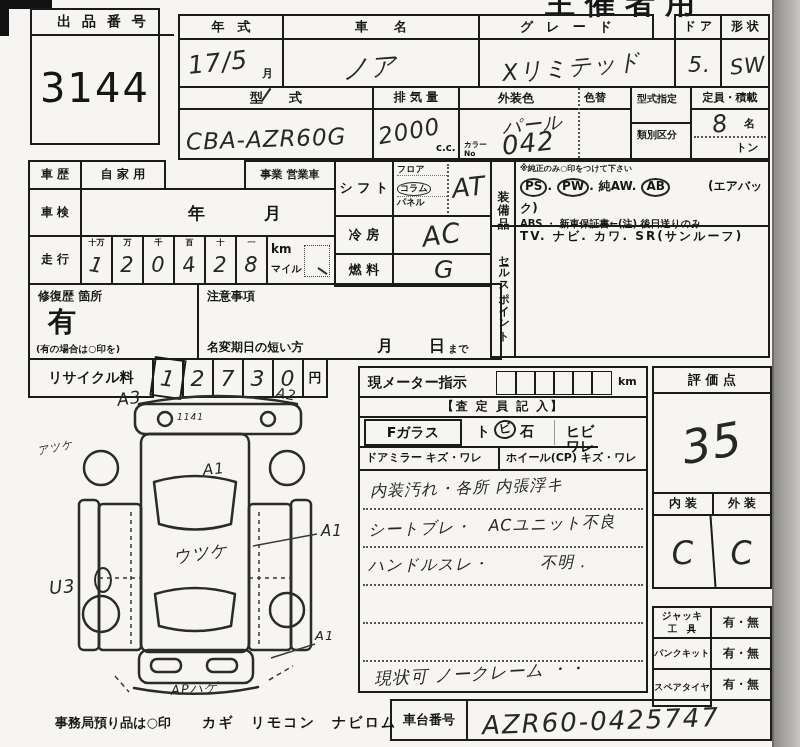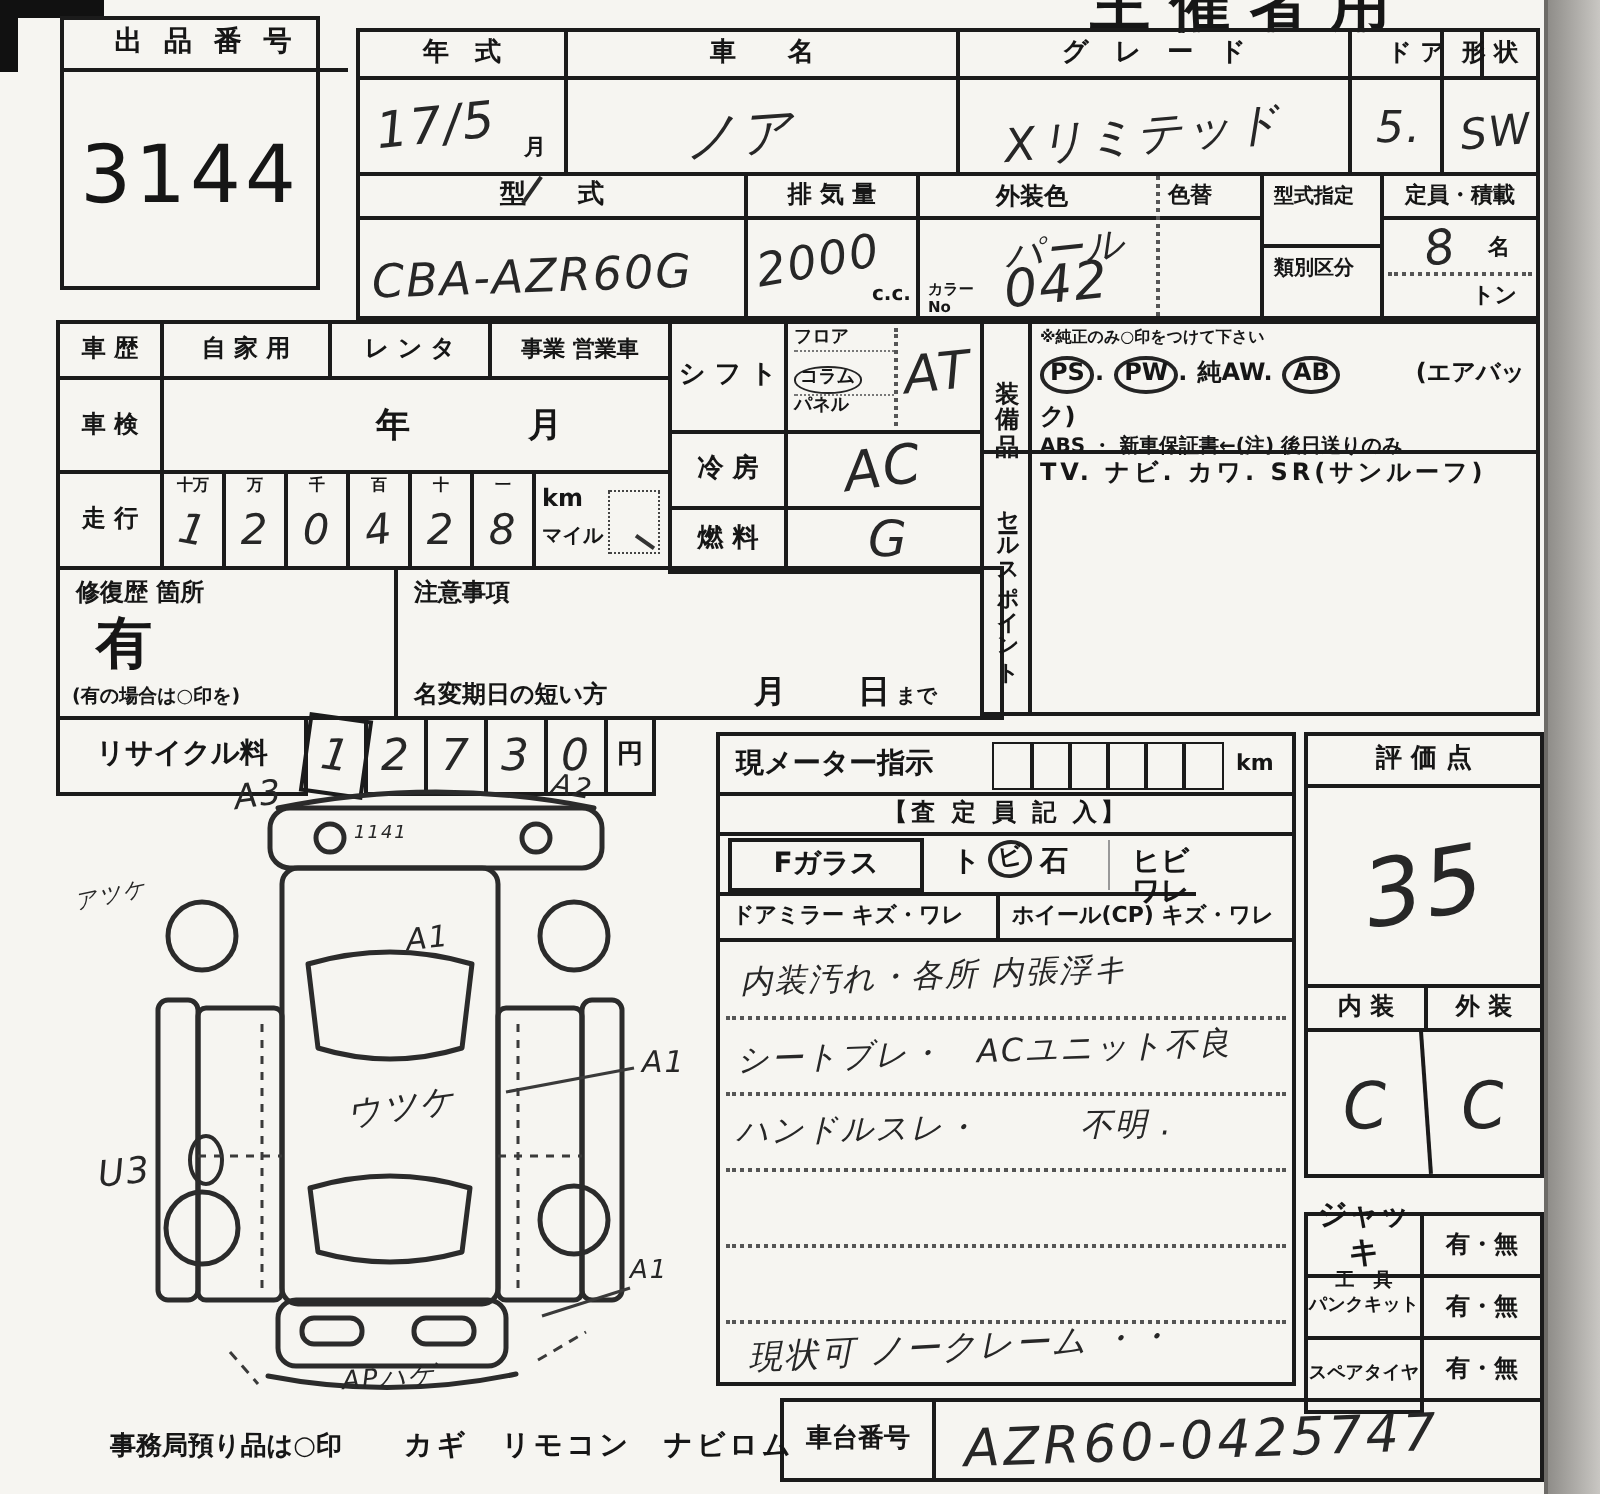--- a/index.html
+++ b/index.html
@@ -30,22 +30,22 @@
 
   <div class="abs lbl" style="left:545px;top:-14px;font-size:30px;letter-spacing:10px;">主催者用</div>
 
   <div class="abs b2" style="left:30px;top:8px;width:130px;height:137px;">
     <div class="abs lbl ctr" style="left:0;top:0;width:142px;height:26px;font-size:14px;letter-spacing:3px;border-bottom:2px solid #1b1b1b;">出 品 番 号</div>
     <div class="abs ctr" style="left:0;top:28px;width:126px;height:100px;font-size:40px;letter-spacing:2px;">3144</div>
   </div>
 
   <div class="abs b2 ctr lbl" style="left:178px;top:14px;width:106px;height:26px;font-size:13px;">年　式</div>
   <div class="abs b2 ctr lbl" style="left:282px;top:14px;width:198px;height:26px;font-size:13px;">車　　名</div>
-  <div class="abs b2 ctr lbl" style="left:478px;top:14px;width:198px;height:26px;font-size:13px;">グ　レ　ー　ド</div>
-  <div class="abs b2 ctr lbl" style="left:674px;top:14px;width:68px;height:26px;font-size:12px;">ド ア</div>
+  <div class="abs b2 ctr lbl" style="left:478px;top:14px;width:176px;height:26px;font-size:13px;">グ　レ　ー　ド</div>
+  <div class="abs b2 ctr lbl" style="left:674px;top:14px;width:48px;height:26px;font-size:12px;">ド ア</div>
   <div class="abs b2 ctr lbl" style="left:720px;top:14px;width:50px;height:26px;font-size:12px;">形 状</div>
 
   <div class="abs b2" style="left:178px;top:38px;width:106px;height:50px;">
     <span class="abs hw" style="left:8px;top:8px;font-size:25px;transform:rotate(-6deg);">17/5</span>
     <span class="abs lbl" style="left:82px;top:28px;font-size:11px;">月</span>
   </div>
   <div class="abs b2" style="left:282px;top:38px;width:198px;height:50px;">
     <span class="abs hw" style="left:58px;top:10px;font-size:26px;transform:rotate(-4deg);">ノア</span>
   </div>
   <div class="abs b2" style="left:478px;top:38px;width:198px;height:50px;">
@@ -88,21 +88,20 @@
   </div>
   <div class="abs b2" style="left:458px;top:108px;width:174px;height:52px;">
     <span class="abs hw" style="left:42px;top:2px;font-size:19px;transform:rotate(-6deg);">パール</span>
     <span class="abs mini" style="left:4px;top:30px;width:28px;font-size:7.5px;">カラーNo</span>
     <span class="abs hw" style="left:42px;top:18px;font-size:26px;transform:rotate(-6deg);">042</span>
   </div>
   <div class="abs dotv" style="left:578px;top:88px;height:70px;"></div>
 
   <div class="abs b2 ctr lbl" style="left:28px;top:160px;width:54px;height:30px;font-size:12px;">車 歴</div>
   <div class="abs b2 ctr lbl" style="left:80px;top:160px;width:86px;height:30px;font-size:12px;">自 家 用</div>
-  <div class="abs b2 ctr lbl" style="left:164px;top:160px;width:82px;height:30px;font-size:12px;">レ ン タ</div>
   <div class="abs b2 ctr lbl" style="left:244px;top:160px;width:92px;height:30px;font-size:11px;">事業 営業車</div>
 
   <div class="abs b2 ctr lbl" style="left:28px;top:188px;width:54px;height:49px;font-size:12px;">車 検</div>
   <div class="abs b2" style="left:80px;top:188px;width:256px;height:49px;">
     <span class="abs lbl" style="left:106px;top:14px;font-size:17px;">年</span>
     <span class="abs lbl" style="left:182px;top:14px;font-size:17px;">月</span>
   </div>
 
   <div class="abs b2 ctr lbl" style="left:28px;top:235px;width:54px;height:50px;font-size:12px;">走 行</div>
   <div class="abs b2" style="left:80px;top:235px;width:33px;height:50px;">
@@ -241,21 +240,21 @@
       <div class="ctr lbl" style="flex:1;height:20px;font-size:12px;">外 装</div>
     </div>
     <div style="display:flex;height:73px;">
       <div class="ctr hw" style="width:58px;font-size:32px;border-right:2px solid #1b1b1b;transform:rotate(-4deg);">C</div>
       <div class="ctr hw" style="flex:1;font-size:32px;transform:rotate(-6deg);">C</div>
     </div>
   </div>
 
   <div class="abs b2" style="left:652px;top:606px;width:60px;height:33px;">
     <div class="ctr" style="flex-direction:column;height:100%;">
-      <span class="mini" style="font-size:15px;">ジャッキ</span>
+      <span class="mini" style="font-size:10px;">ジャッキ</span>
       <span class="mini" style="font-size:9.5px;">工　具</span>
     </div>
   </div>
   <div class="abs b2 ctr lbl" style="left:710px;top:606px;width:62px;height:33px;font-size:12px;">有・無</div>
   <div class="abs b2 ctr mini" style="left:652px;top:637px;width:60px;height:33px;font-size:9px;">パンクキット</div>
   <div class="abs b2 ctr lbl" style="left:710px;top:637px;width:62px;height:33px;font-size:12px;">有・無</div>
   <div class="abs b2 ctr mini" style="left:652px;top:668px;width:60px;height:39px;font-size:9px;">スペアタイヤ</div>
   <div class="abs b2 ctr lbl" style="left:710px;top:668px;width:62px;height:33px;font-size:12px;">有・無</div>
 
   <div class="abs b2 ctr lbl" style="left:390px;top:699px;width:78px;height:42px;font-size:13px;">車台番号</div>

